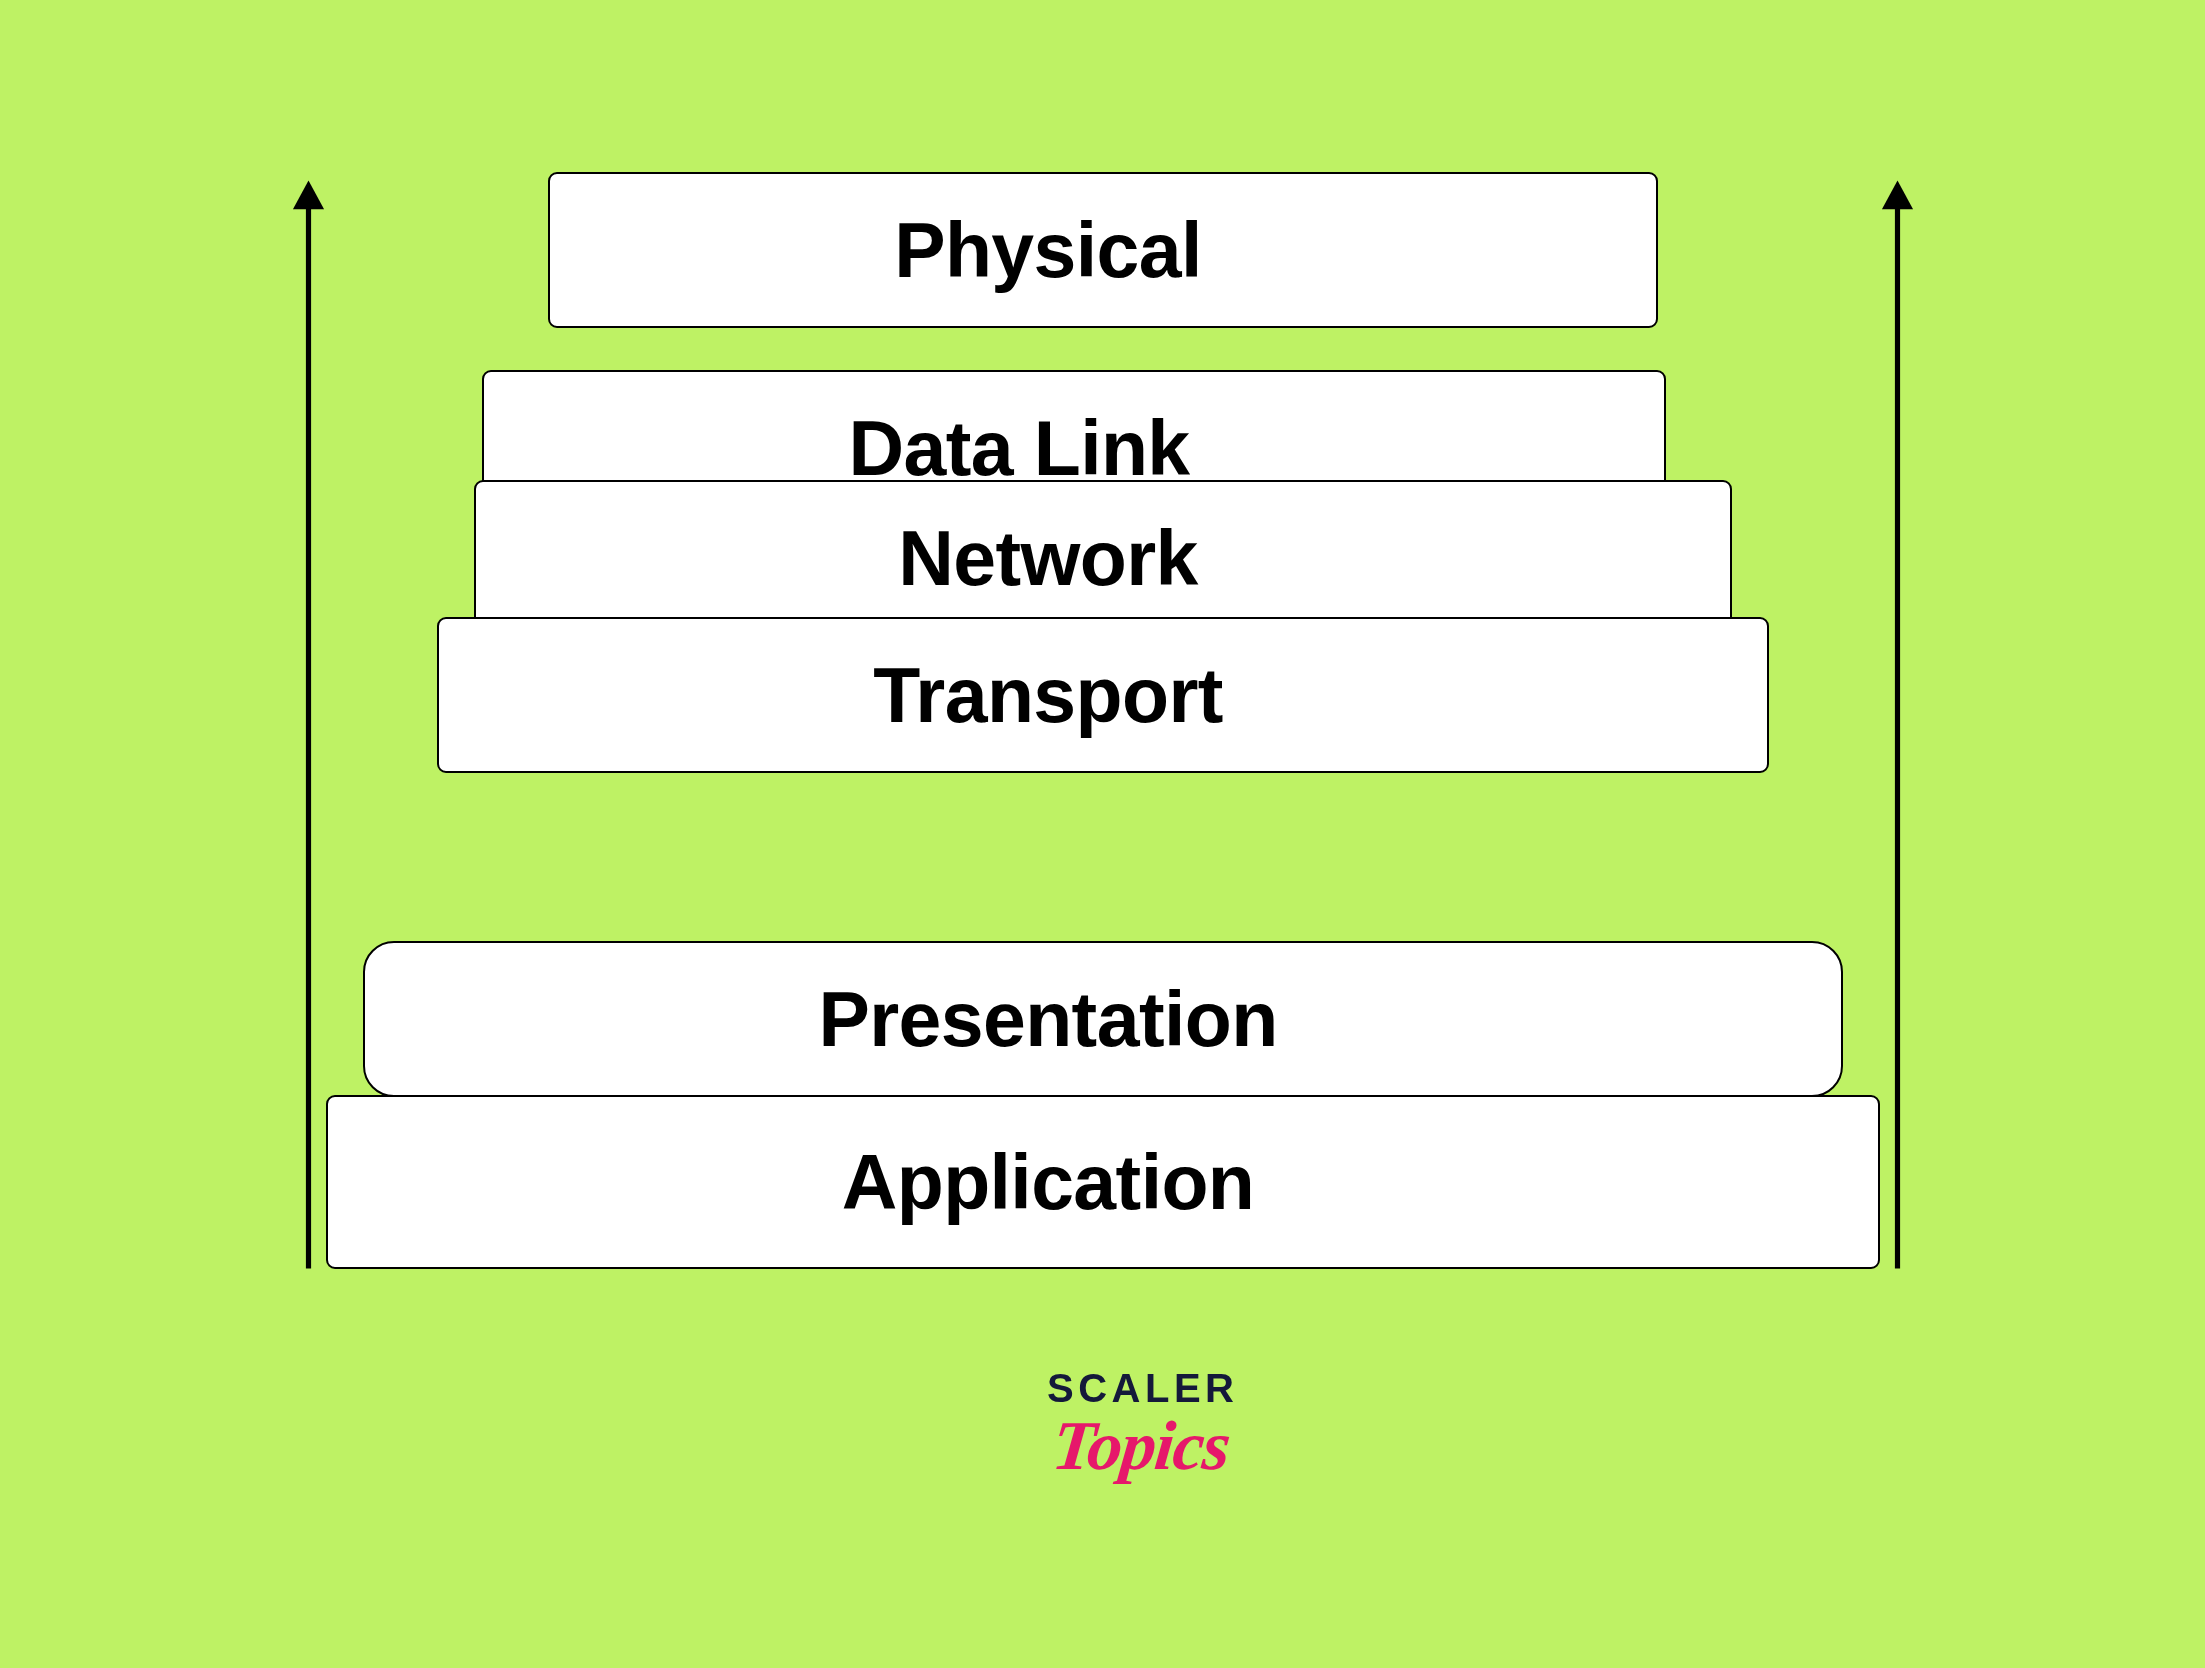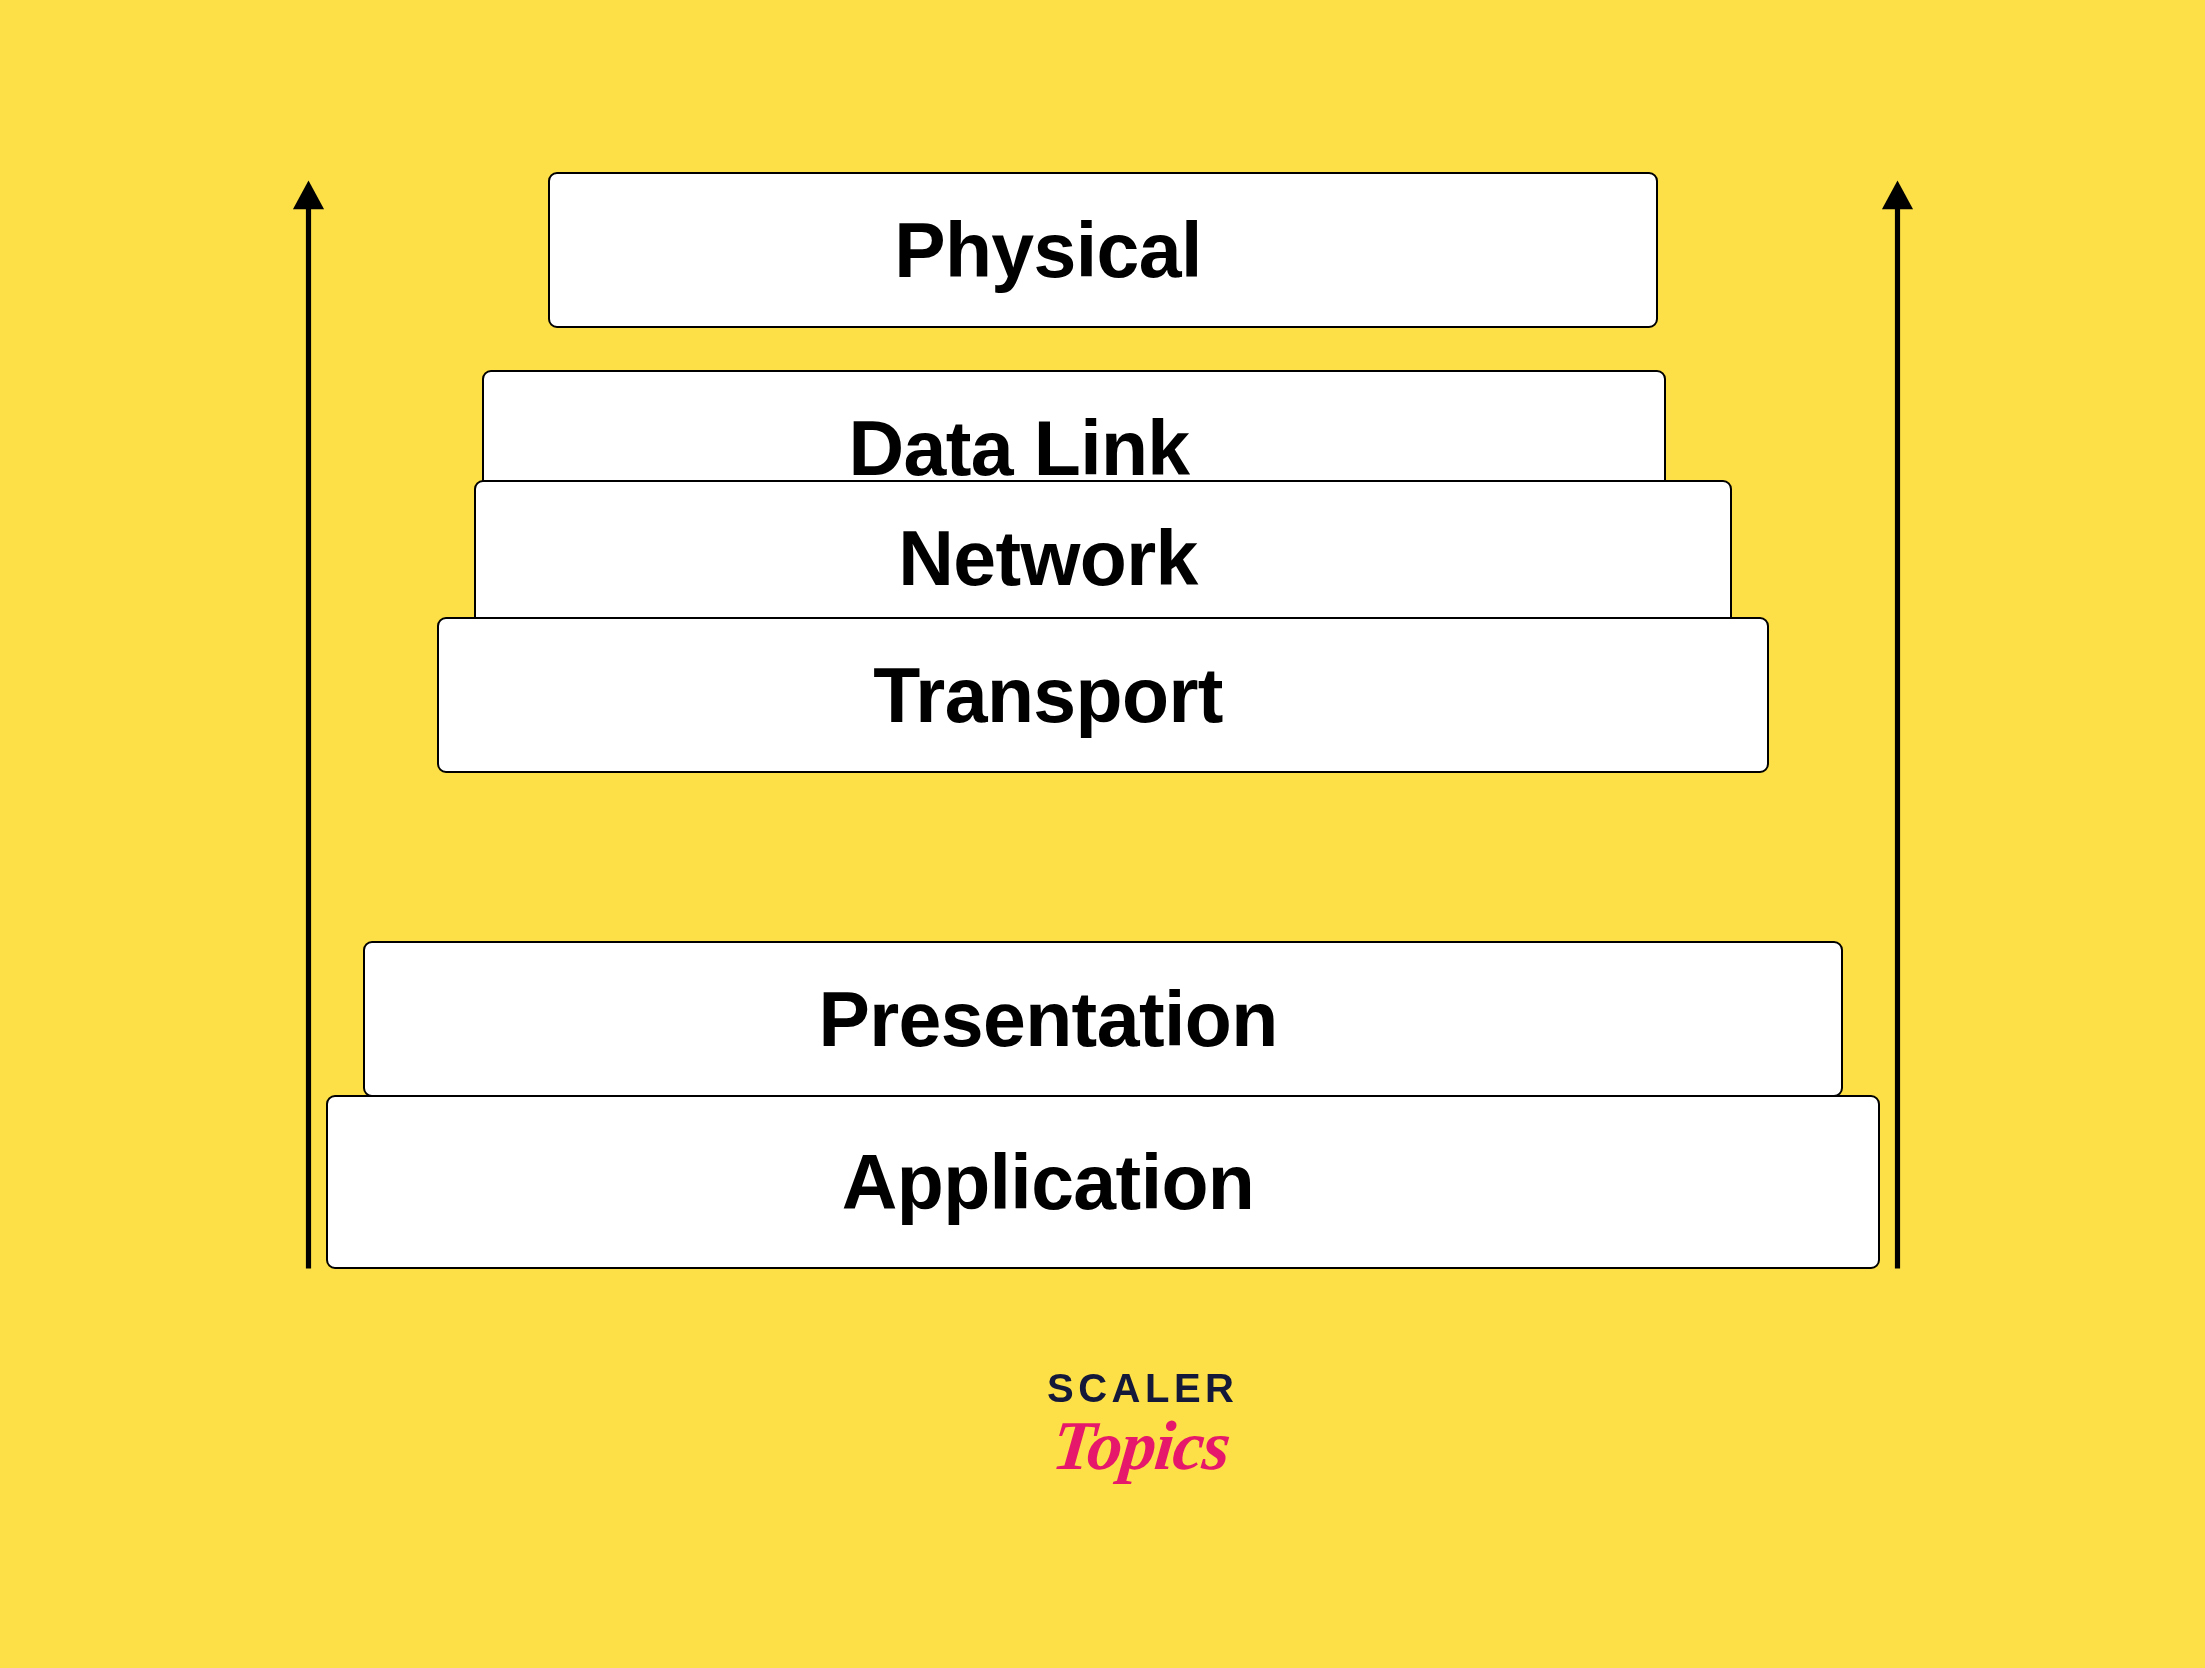--- a/index.html
+++ b/index.html
@@ -9,21 +9,21 @@
     background: #ffffff;
   }
   body {
     font-family: "Liberation Sans", sans-serif;
   }
 
   #canvas {
     position: relative;
     width: 2205px;
     height: 1668px;
-    background: #fde047;
+    background: #bef264;
     overflow: hidden;
   }
 
   
   #layer-stack {
     position: absolute;
     left: 0;
     top: 0;
     width: 2205px;
     height: 1297px;
@@ -126,21 +126,21 @@
 
     <div class="layer-box" style="left:474px; top:480px; width:1258px; height:156px;">
       <span class="layer-label">Network</span>
     </div>
 
     <div class="layer-box" style="left:437px; top:617px; width:1332px; height:156px;">
       <span class="layer-label">Transport</span>
     </div>
 
 
-    <div class="layer-box" style="left:363px; top:941px; width:1480px; height:156px;">
+    <div class="layer-box" style="left:363px; top:941px; width:1480px; height:156px;border-radius:31px;">
       <span class="layer-label">Presentation</span>
     </div>
 
     <div class="layer-box" style="left:326px; top:1095px; width:1554px; height:174px;">
       <span class="layer-label">Application</span>
     </div>
 
   </div>
 
   <div id="brand-logo" style="top:1368px;padding-left:38px;">

